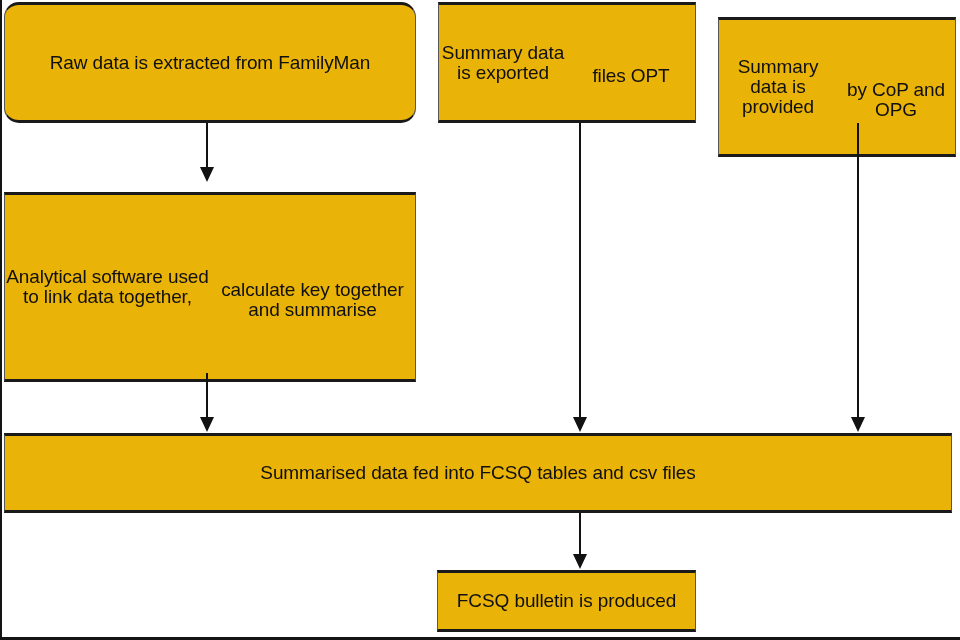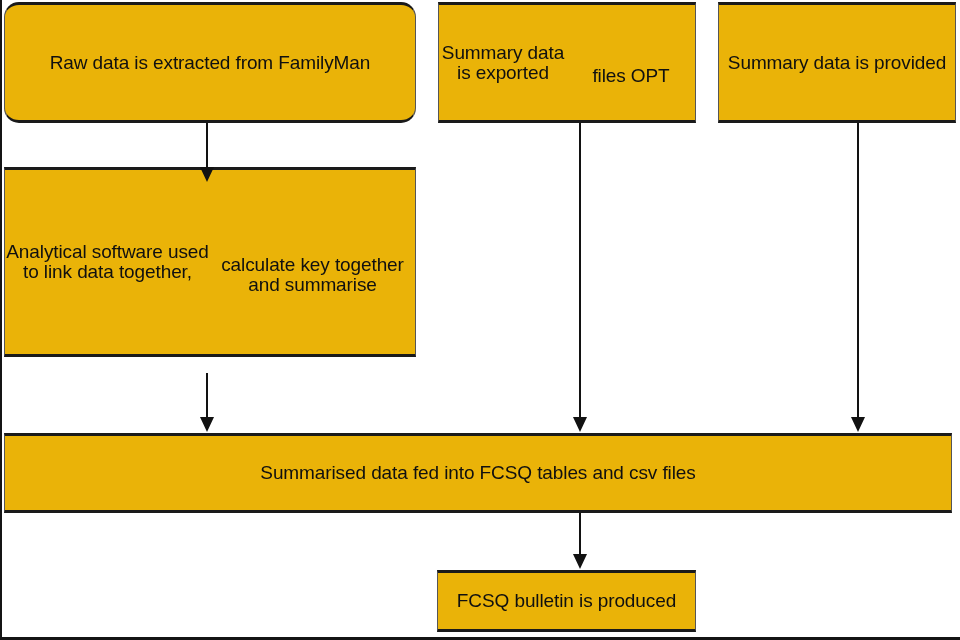--- a/index.html
+++ b/index.html
@@ -41,22 +41,22 @@
     display: block;
     width: 100%;
   }
   .node .line + .line {
     margin-top: 26px;
   }
 
   
   #node-raw-data      { left: 2px;   top: 2px;   width: 412px; height: 121px; border-radius: 15px; }
   #node-opt-export    { left: 436px; top: 2px;   width: 258px; height: 121px; }
-  #node-cop-opg       { left: 716px; top: 2px;   width: 238px; height: 121px; }
-  #node-analytical    { left: 2px;   top: 167px; width: 412px; height: 190px; }
+  #node-cop-opg       { left: 716px; top: 17px;   width: 238px; height: 140px; }
+  #node-analytical    { left: 2px;   top: 192px; width: 412px; height: 190px; }
   #node-summarised    { left: 2px;   top: 433px; width: 948px; height: 80px; text-align: center; }
   #node-bulletin      { left: 435px; top: 570px; width: 259px; height: 62px; }
 
   #node-summarised { font-size: 19px; }
   #node-bulletin   { font-size: 19px; }
 
   
   .connector {
     position: absolute;
     width: 0;
@@ -94,20 +94,21 @@
     <span class="line">Raw data is extracted from FamilyMan</span>
   </div>
 
   <div class="node" id="node-opt-export">
     <span class="line">Summary data is exported</span>
     <span class="line">files OPT</span>
   </div>
 
   <div class="node" id="node-cop-opg">
     <span class="line">Summary data is provided</span>
+    <span class="line">by CoP and OPG</span>
   </div>
 
   <div class="node" id="node-analytical">
     <span class="line">Analytical software used to link data together,</span>
     <span class="line">calculate key together and summarise</span>
   </div>
 
   <div class="node" id="node-summarised">
     <span class="line">Summarised data fed into FCSQ tables and csv files</span>
   </div>

